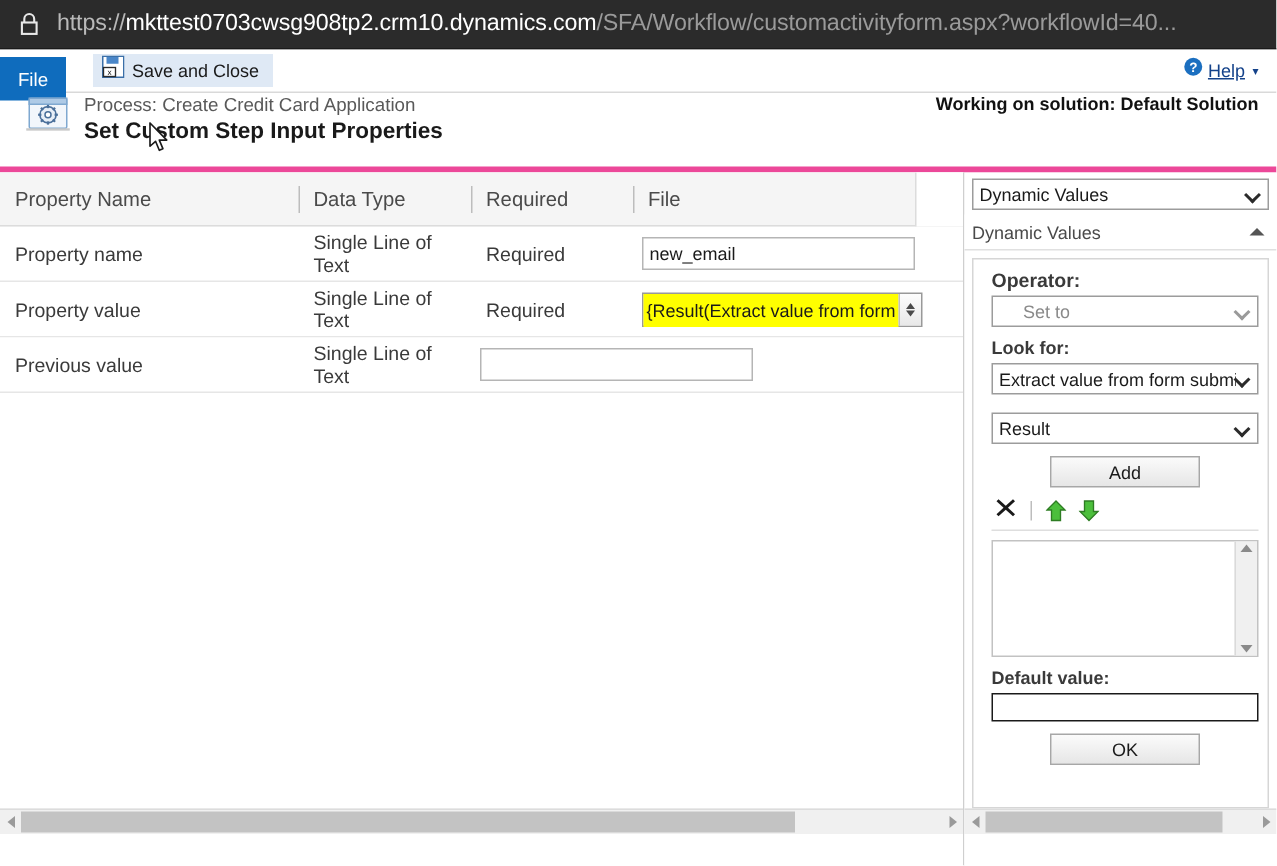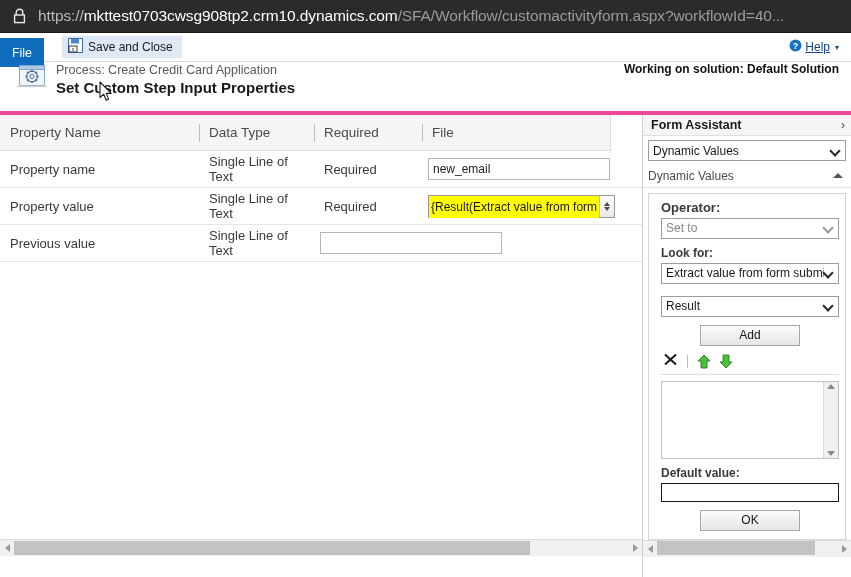--- a/index.html
+++ b/index.html
@@ -314,21 +314,21 @@
     align-items: center;
     padding: 0 4px;
     position: relative;
   }
   .fa-select .lbl {
     font-size: 12px;
     color: #1a1a1a;
     white-space: nowrap;
     overflow: hidden;
   }
-  .fa-select .lbl.muted { color: #8a8a8a; }
+  .fa-select .lbl.muted { color: #8a8a8a; margin-left: 16px; }
   .fa-select .chev {
     margin-left: auto;
     width: 10px; height: 10px;
     position: relative;
     flex: 0 0 auto;
   }
   .fa-select .chev::after {
     content: "";
     position: absolute;
     left: 0; top: 1px;
@@ -571,24 +571,20 @@
       </div>
       <div class="arrow">
           <i class="r"></i>
         </div>
     </div>
     <div id="left-foot"></div>
   </div>
 
   <div id="right-pane">
 
-    <div id="fa-header">
-      <span class="t">Form Assistant</span>
-      <span id="fa-collapse">›</span>
-    </div>
 
     <div id="fa-select-wrap">
       <div class="fa-select">
         <span class="lbl">Dynamic Values</span>
         <span class="chev"></span>
       </div>
     </div>
 
     <div id="fa-section-bar">
       <span class="t">Dynamic Values</span>

